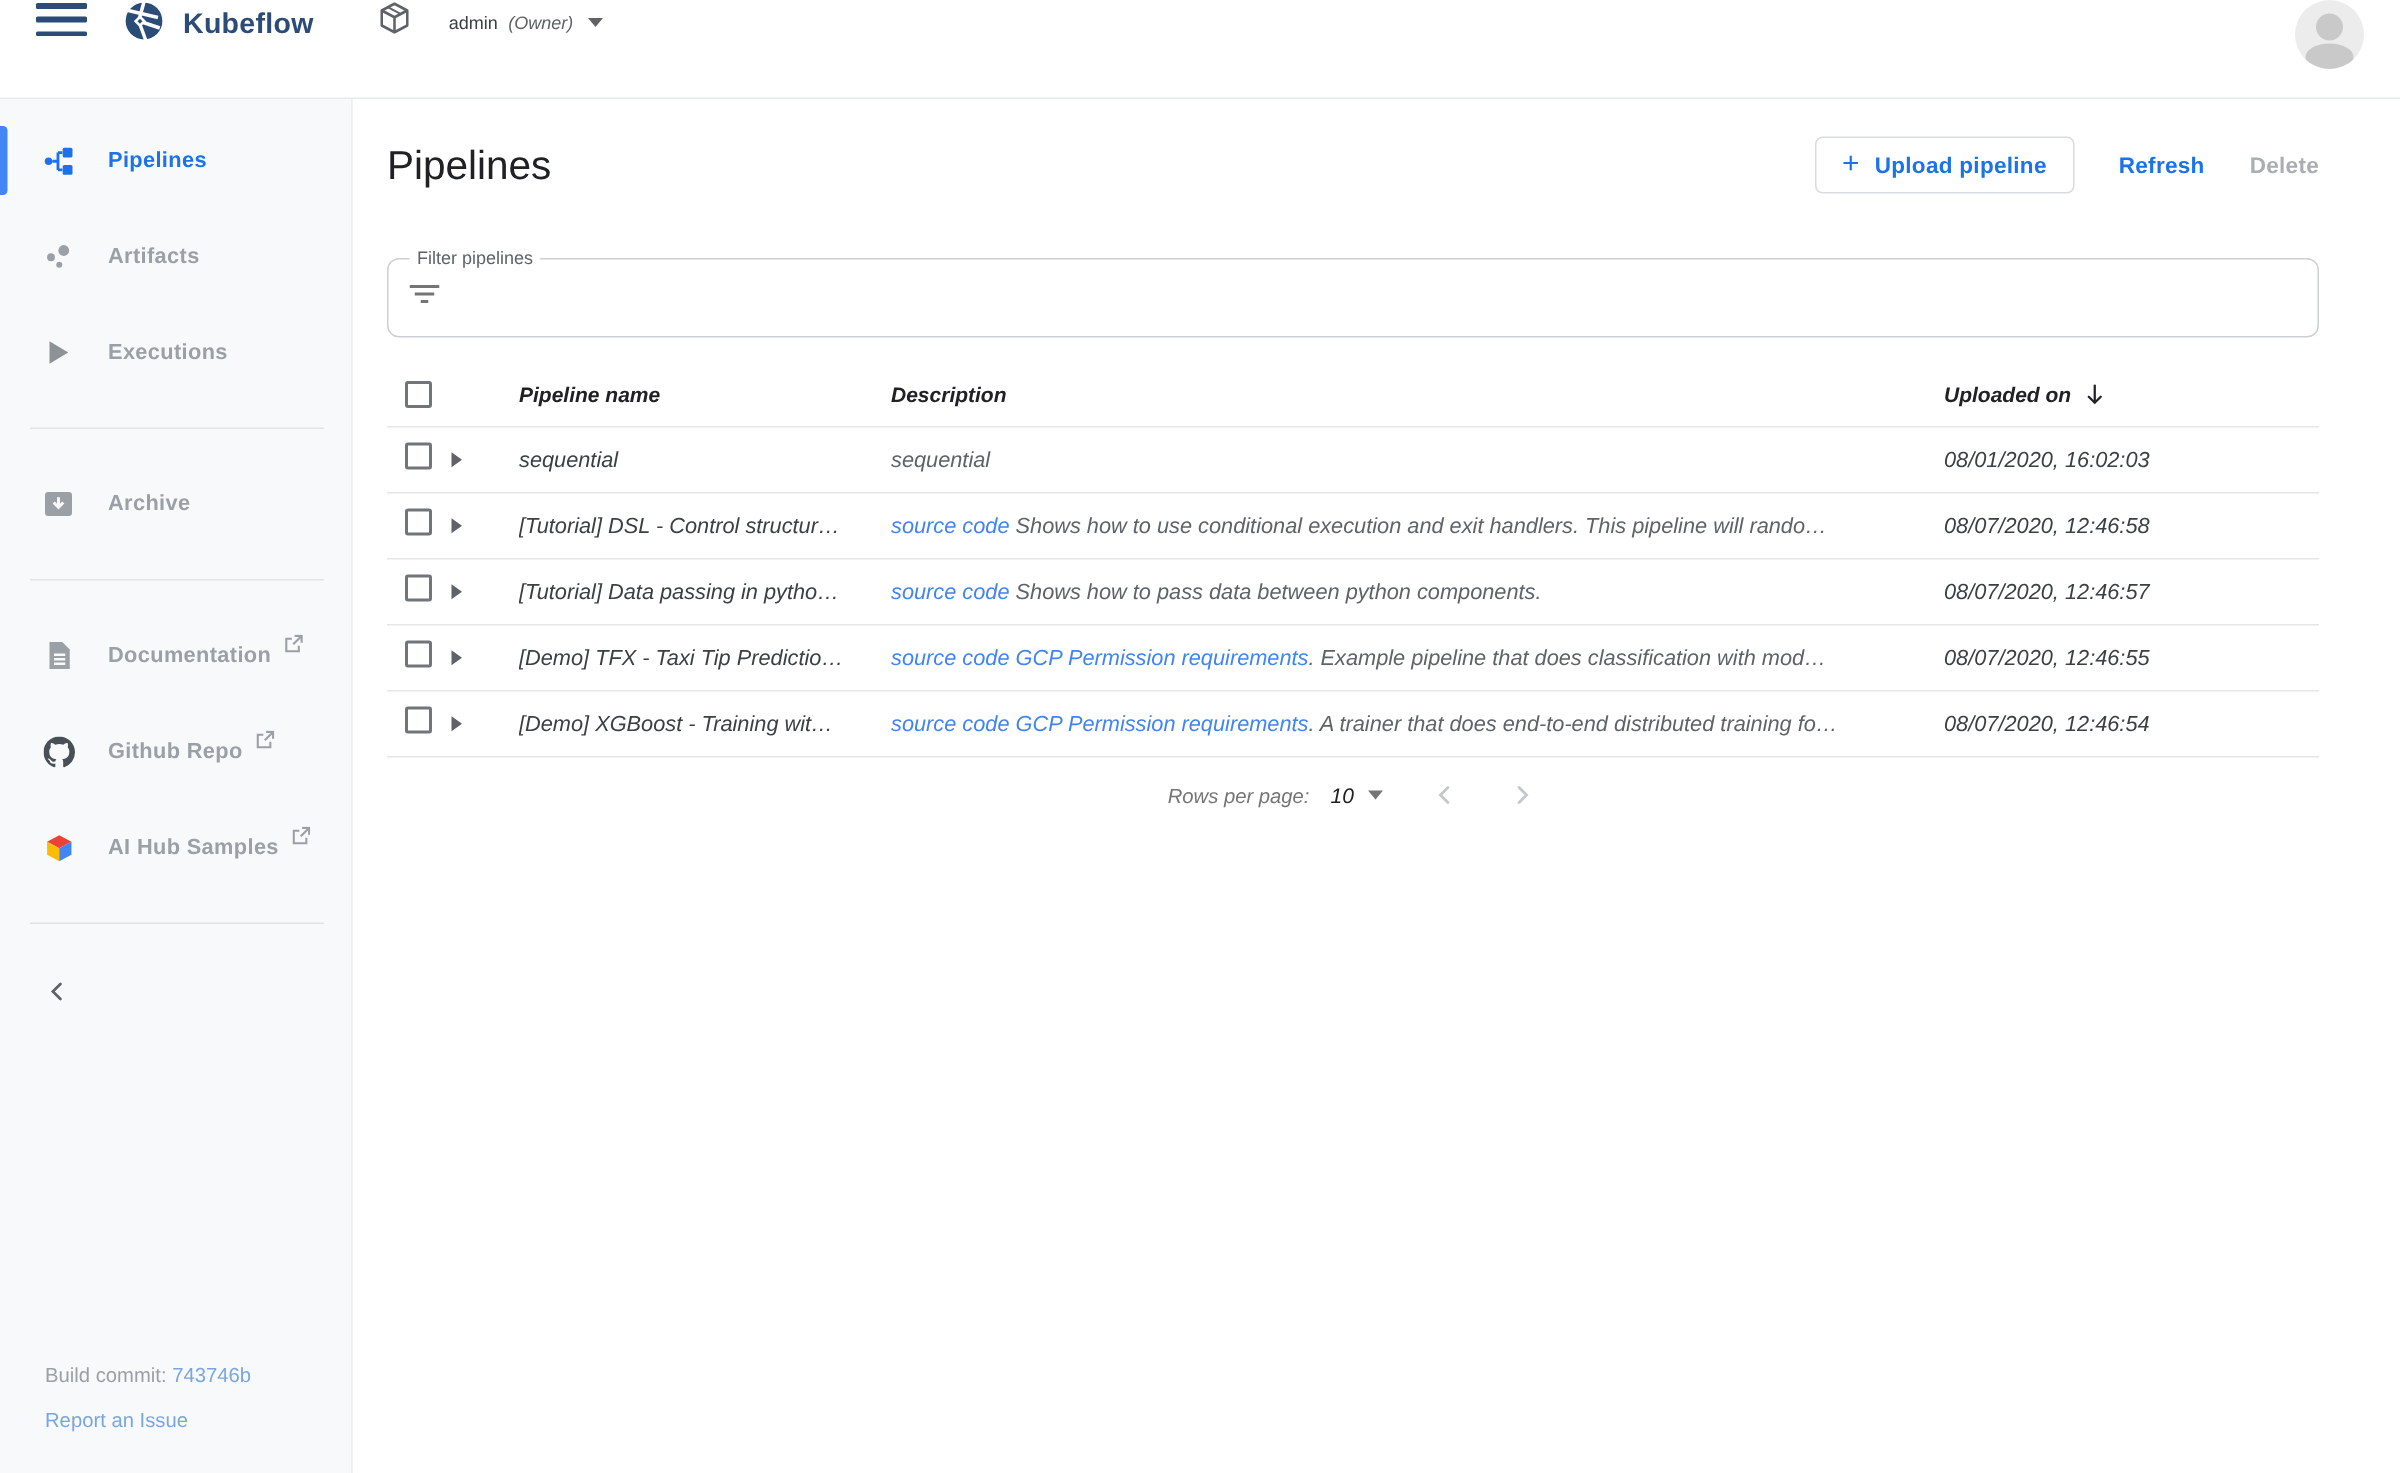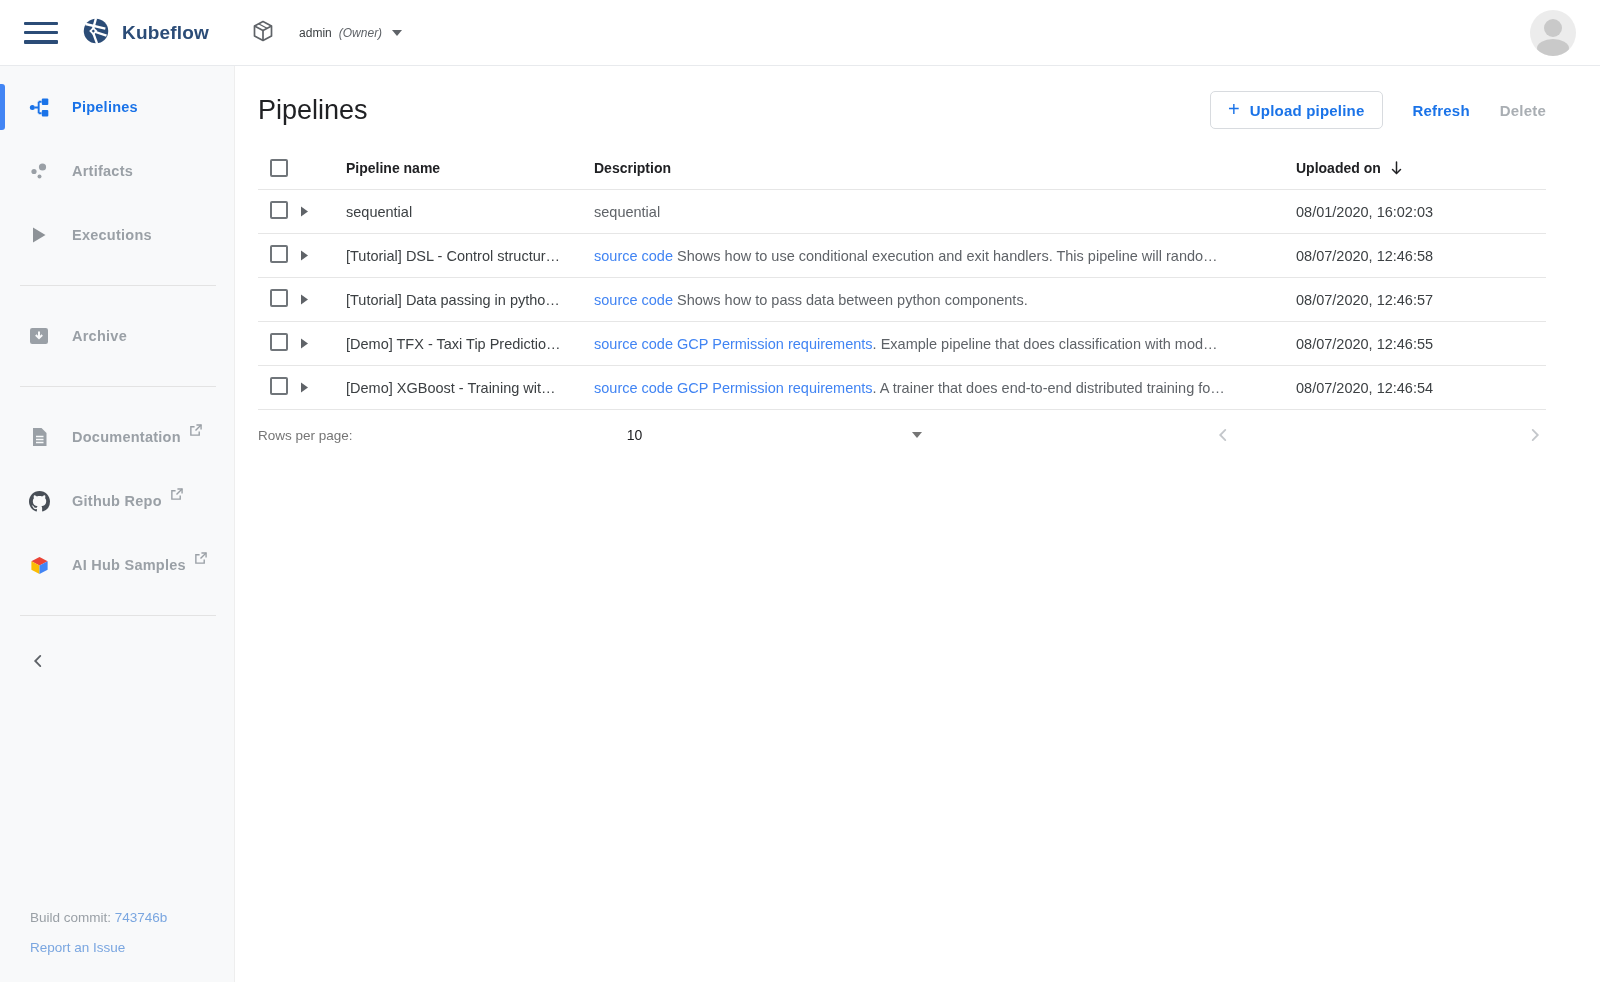--- a/index.html
+++ b/index.html
@@ -1,21 +1,21 @@
 <!DOCTYPE html>
 <html><head>
 <meta charset="utf-8">
 <style>
   * { margin:0; padding:0; box-sizing:border-box; }
   html,body { width:1600px; height:982px; overflow:hidden; background:#fff;
               font-family:"Liberation Sans", sans-serif; }
 
   
   .topbar { position:fixed; top:0; left:0; width:1600px; height:66px; background:#fff;
-            border-bottom:1px solid #e8eaed; display:flex; align-items:center; z-index:10; }
+            border-bottom:1px solid #e8eaed; display:flex; align-items:flex-start; z-index:10; }
   .hamburger { width:34px; height:26px; margin-left:24px; background:none; border:none; cursor:pointer;
                display:flex; flex-direction:column; justify-content:space-between; padding:2px 0; }
   .hamburger span { display:block; height:3.5px; width:34px; background:#2b4c77; border-radius:1px; }
   .brand { display:flex; align-items:center; margin-left:24px; }
   .brand-name { font-size:19px; font-weight:700; color:#2b4c77; margin-left:12px; letter-spacing:.2px; }
   .ns { display:flex; align-items:center; margin-left:42px; cursor:pointer; }
   .ns-name { font-size:12px; color:#3c4043; margin-left:24px; }
   .ns-role { font-size:12px; color:#5f6368; margin-left:7px;font-style:italic; }
   .caret { width:0; height:0; border-left:5px solid transparent; border-right:5px solid transparent;
            border-top:6px solid #5f6368; margin-left:10px; }
@@ -56,34 +56,34 @@
   .delete-btn { color:#a9aeb3; margin-left:30px; cursor:default; }
 
   .filter-box { position:relative; margin-top:42px; height:53px; border:1px solid #cdd0d4;
                 border-radius:8px; display:flex; align-items:center; padding:0 14px; background:#fff; }
   .filter-label { position:absolute; top:-8px; left:14px; background:#fff; padding:0 5px;
                   font-size:12px; color:#5f6368; }
   .filter-input { flex:1; border:none; outline:none; font-size:15px; font-family:inherit;
                   color:#3c4043; margin-left:12px; background:transparent; }
 
   
-  .tbl { margin-top:16px; }
+  .tbl { margin-top:16px;font-style:italic; }
   .trow, .thead { display:grid; grid-template-columns:42px 46px 248px 1fr 250px;
                   align-items:center; height:44px; border-bottom:1px solid #e6e6e6; }
   .thead { font-size:14px; font-weight:700; color:#202124; }
   .cb { width:18px; height:18px; border:2px solid #70757a; border-radius:2px; display:inline-block; cursor:pointer; }
   .expander { display:flex; align-items:center; cursor:pointer; }
   .cell-name { font-size:14.5px; color:#3c4043; white-space:nowrap; overflow:hidden; }
   .cell-desc { font-size:14.5px; color:#5f6368; white-space:nowrap; overflow:hidden; padding-right:20px; }
   .cell-desc a { color:#4184f3; text-decoration:none; cursor:pointer; }
   .cell-date { font-size:14.5px; color:#3c4043; }
   .uploaded-head { display:flex; align-items:flex-start; }
   .sort-icon { margin-left:8px; display:flex; }
 
-  .pager { display:flex; align-items:center; justify-content:space-between; height:50px; }
+  .pager { display:flex; align-items:center; justify-content:center; height:50px; }
   .pager-label { font-size:13.5px; color:#757575; }
   .pager-value { font-size:14px; color:#202124; margin-left:14px; }
   .pager .caret { margin-left:9px; border-top-color:#757575; }
   .pg-btn { background:none; border:none; margin-left:30px; cursor:default; display:flex; }
 </style>
 </head>
 <body>
 
 <header class="topbar">
   <button class="hamburger">
@@ -251,20 +251,31 @@
     <div class="actions">
       <button class="upload-btn">
         <span class="plus">+</span>
         <span>Upload pipeline</span>
       </button>
       <button class="text-btn refresh-btn">Refresh</button>
       <button class="text-btn delete-btn">Delete</button>
     </div>
   </div>
 
+  <div class="filter-box">
+    <span class="filter-label">Filter pipelines</span>
+    <span>
+      <svg width="20" height="14" viewBox="0 0 20 14" stroke="#757575" stroke-width="2">
+        <line x1="0" y1="2" x2="20" y2="2"></line>
+        <line x1="3.5" y1="7" x2="16.5" y2="7"></line>
+        <line x1="7.5" y1="12" x2="12.5" y2="12"></line>
+      </svg>
+    </span>
+    <input class="filter-input" type="text" style="">
+  </div>
 
   <div class="tbl">
     <div class="thead">
       <span class="cb" style="margin-left:12px"></span>
       <span></span>
       <span>Pipeline name</span>
       <span>Description</span>
       <span class="uploaded-head">
         <span>Uploaded on</span>
         <span class="sort-icon">

